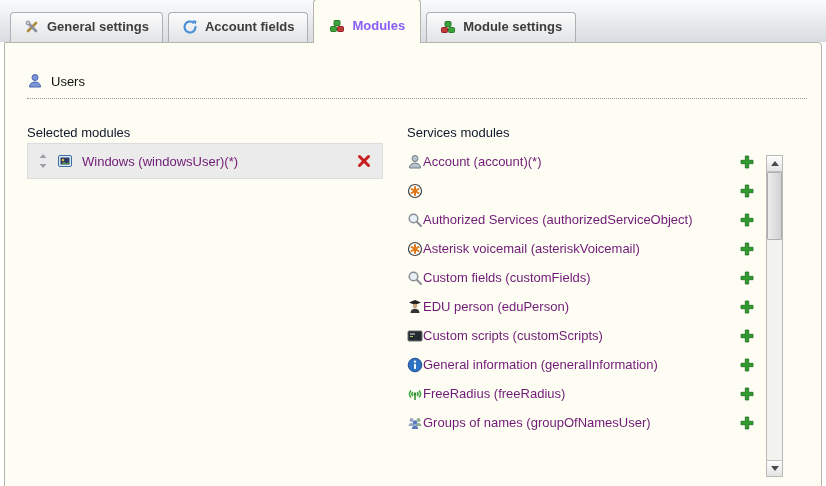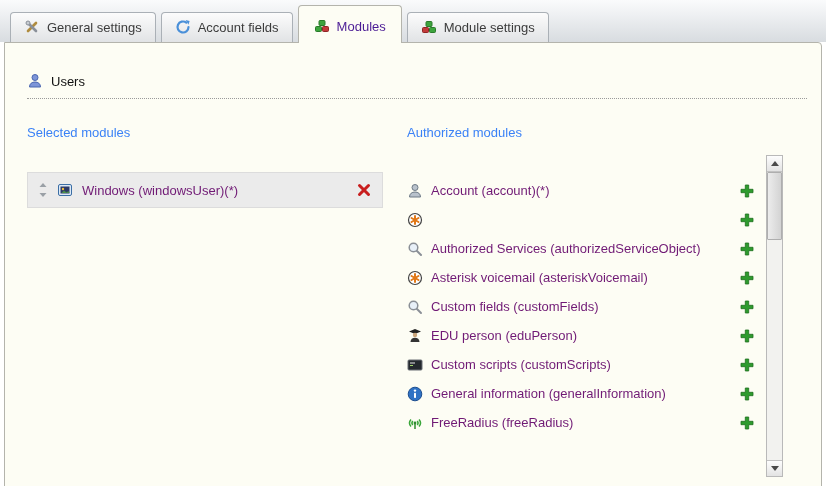--- a/index.html
+++ b/index.html
@@ -17,40 +17,40 @@
     display: flex;
     align-items: flex-end;
     height: 42px;
     padding-left: 10px;
     background: linear-gradient(#fafbfc, #d8dce0);
     position: relative;
     z-index: 2;
   }
   .tab {
     display: flex;
-    align-items: center;
     gap: 7px;
     padding: 6px 13px 7px;
     background: linear-gradient(#fcfcfc, #e1e3e5);
     border: 1px solid #aab0b6;
     border-bottom: none;
     border-radius: 4px 4px 0 0;
     margin-right: 5px;
     color: #3c3c3c;
     cursor: pointer;
     position: relative;
     white-space: nowrap;
+    font-weight: bold;
   }
   .tab.active {
     background: #fdfdf4;
-    padding: 12px 15px 9px;
+    padding: 18px 15px 9px;
     margin-bottom: -1px;
     z-index: 5;
     border-color: #b4b4ac;
-    color: #4c1d95;
+    color: #8b5cf6;
   }
   .tab-icon { width: 16px; height: 16px; display: inline-flex; }
   .tab-icon svg { display: block; }
   
   .panel {
     margin: 0 4px;
     background: #fdfdf4;
     border: 1px solid #b4b4ac;
     border-radius: 0 4px 4px 4px;
     height: 520px;
@@ -66,21 +66,21 @@
     border-bottom: 1px dotted #9a9a9a;
     font-weight: normal;
     color: #111;
   }
   .mod-icon { width: 16px; height: 16px; display: inline-flex; flex: none; }
   .mod-icon svg { display: block; }
   
   .columns { display: flex; padding: 26px 0 0 22px; }
   .col-left  { width: 380px; }
   .col-right { width: 376px; position: relative; }
-  .col-heading { margin-bottom: 32px; color: #3b82f6; }
+  .col-heading { margin-bottom: 3px; color: #0f172a; }
   
   .selected-row {
     display: flex;
     align-items: center;
     gap: 9px;
     width: 356px;
     height: 36px;
     padding: 0 10px;
     background: #ebebeb;
     border: 1px solid #dcdcdc;
@@ -90,21 +90,21 @@
   .mod-label { white-space: nowrap; color: #701a75; }
   .spacer { flex: 1; }
   .icon-btn {
     background: none; border: none; padding: 0;
     width: 16px; height: 16px;
     display: inline-flex; flex: none;
     cursor: pointer;
   }
   
   .avail-list { margin-right: 28px; padding-top: 4px; }
-  .avail-row { display: flex; align-items: center; gap: 8px; height: 29px; }
+  .avail-row { display: flex; align-items: center; gap: 0; height: 29px; }
   
   .scrollbar {
     position: absolute;
     top: 30px; right: 0;
     width: 17px; height: 322px;
     display: flex; flex-direction: column;
     border: 1px solid #b9b9b9;
     background: #f4f4f2;
   }
   .sb-btn {
@@ -224,21 +224,21 @@
               <g stroke="#c81e1e" stroke-width="3" stroke-linecap="round">
                 <line x1="3.5" y1="3.5" x2="12.5" y2="12.5"></line>
                 <line x1="12.5" y1="3.5" x2="3.5" y2="12.5"></line>
               </g>
             </svg>
         </button>
       </div>
     </div>
 
     <div class="col-right">
-      <div class="col-heading">Authorized modules</div>
+      <div class="col-heading">Services modules</div>
 
       <div class="avail-list">
 
         <div class="avail-row">
           <span class="mod-icon">
             <svg viewBox="0 0 16 16" width="16" height="16">
                 <circle cx="8" cy="4.5" r="3" fill="#b9c2cc" stroke="#6e7a86"></circle>
                 <path d="M2.5 14c0-3.3 2.4-5 5.5-5s5.5 1.7 5.5 5z" fill="#b9c2cc" stroke="#6e7a86"></path>
               </svg>
           </span>
@@ -388,20 +388,39 @@
           </span>
           <span class="mod-label">FreeRadius (freeRadius)</span>
           <span class="spacer"></span>
           <button class="icon-btn">
             <svg viewBox="0 0 16 16" width="16" height="16">
                 <path d="M6.3 2h3.4v4.3H14v3.4H9.7V14H6.3V9.7H2V6.3h4.3z" fill="#2e9b2e" stroke="#1e6f1e" stroke-width="0.8"></path>
               </svg>
           </button>
         </div>
 
+        <div class="avail-row">
+          <span class="mod-icon">
+            <svg viewBox="0 0 16 16" width="16" height="16">
+                <circle cx="4.5" cy="5" r="2" fill="#9aa8c8"></circle>
+                <path d="M1.5 11c0-2 1.3-3 3-3s3 1 3 3z" fill="#9aa8c8"></path>
+                <circle cx="11.5" cy="5" r="2" fill="#8fb08f"></circle>
+                <path d="M8.5 11c0-2 1.3-3 3-3s3 1 3 3z" fill="#8fb08f"></path>
+                <circle cx="8" cy="7.5" r="2.2" fill="#5b79c0"></circle>
+                <path d="M4.8 14c0-2.2 1.4-3.4 3.2-3.4s3.2 1.2 3.2 3.4z" fill="#5b79c0"></path>
+              </svg>
+          </span>
+          <span class="mod-label">Groups of names (groupOfNamesUser)</span>
+          <span class="spacer"></span>
+          <button class="icon-btn">
+            <svg viewBox="0 0 16 16" width="16" height="16">
+                <path d="M6.3 2h3.4v4.3H14v3.4H9.7V14H6.3V9.7H2V6.3h4.3z" fill="#2e9b2e" stroke="#1e6f1e" stroke-width="0.8"></path>
+              </svg>
+          </button>
+        </div>
 
       </div>
 
       <div class="scrollbar">
         <div class="sb-btn sb-btn-up">
           <span class="arrow-up"></span>
         </div>
         <div class="sb-track">
           <div class="sb-thumb"></div>
         </div>

